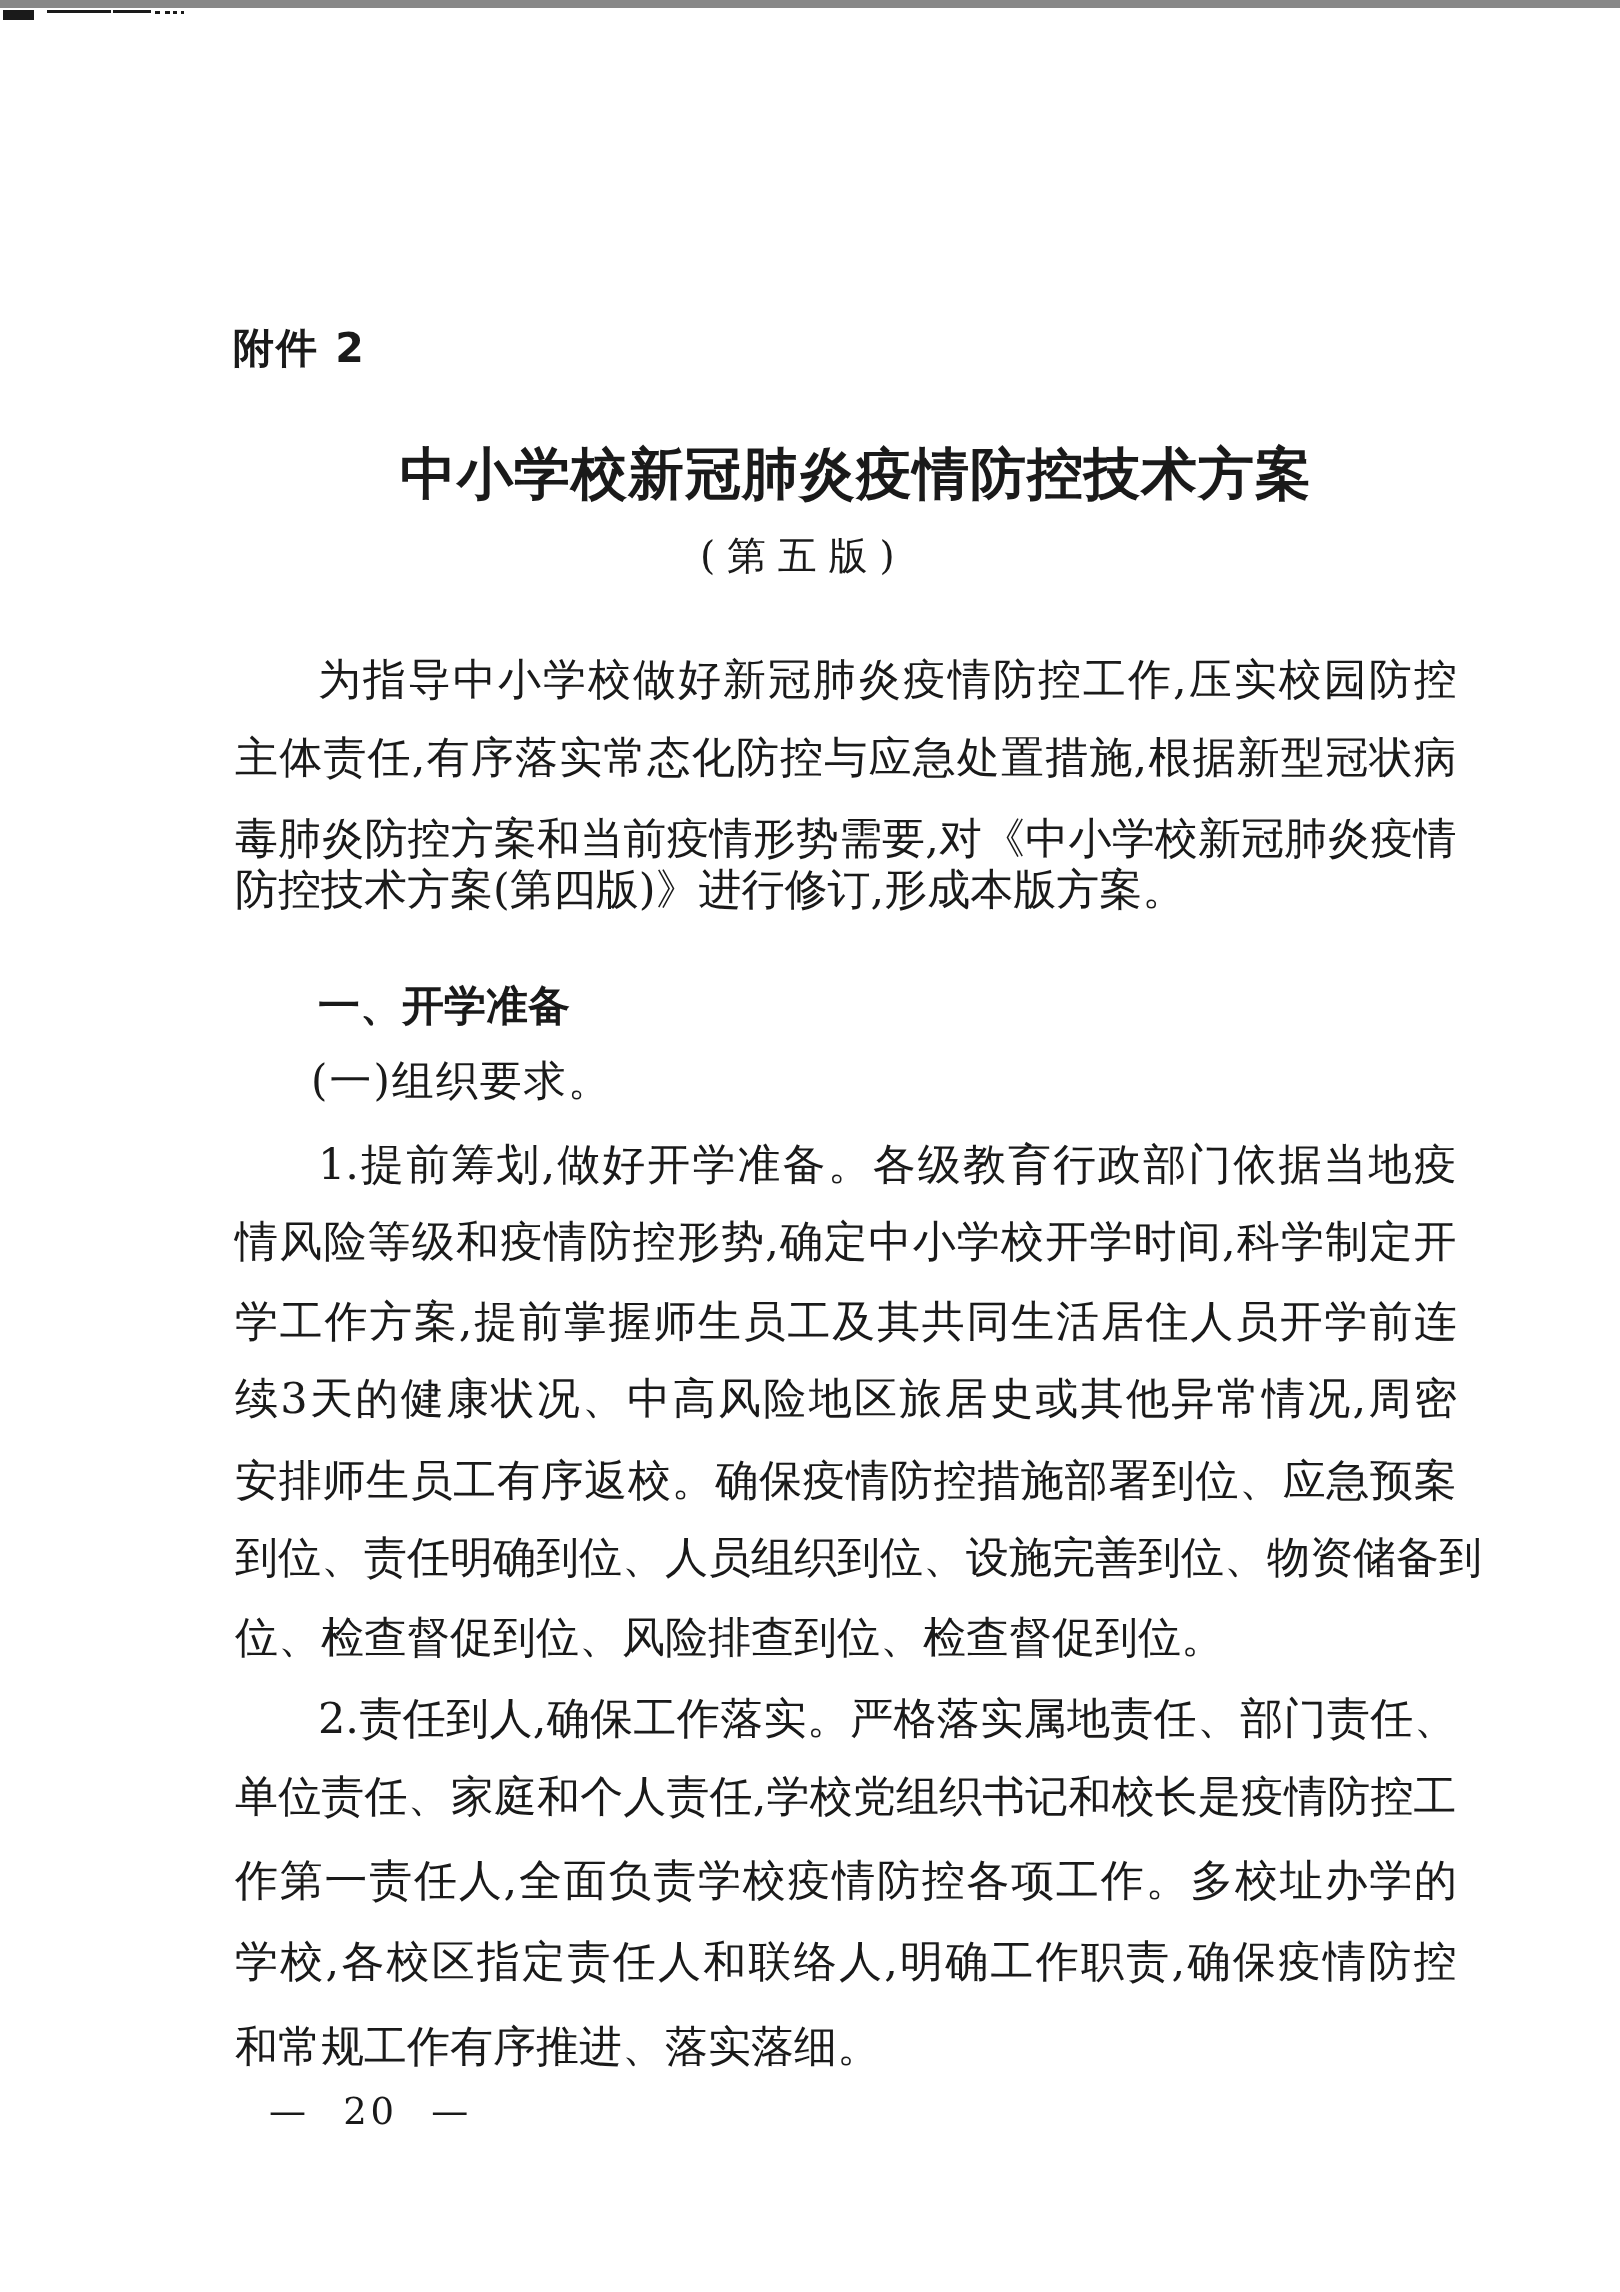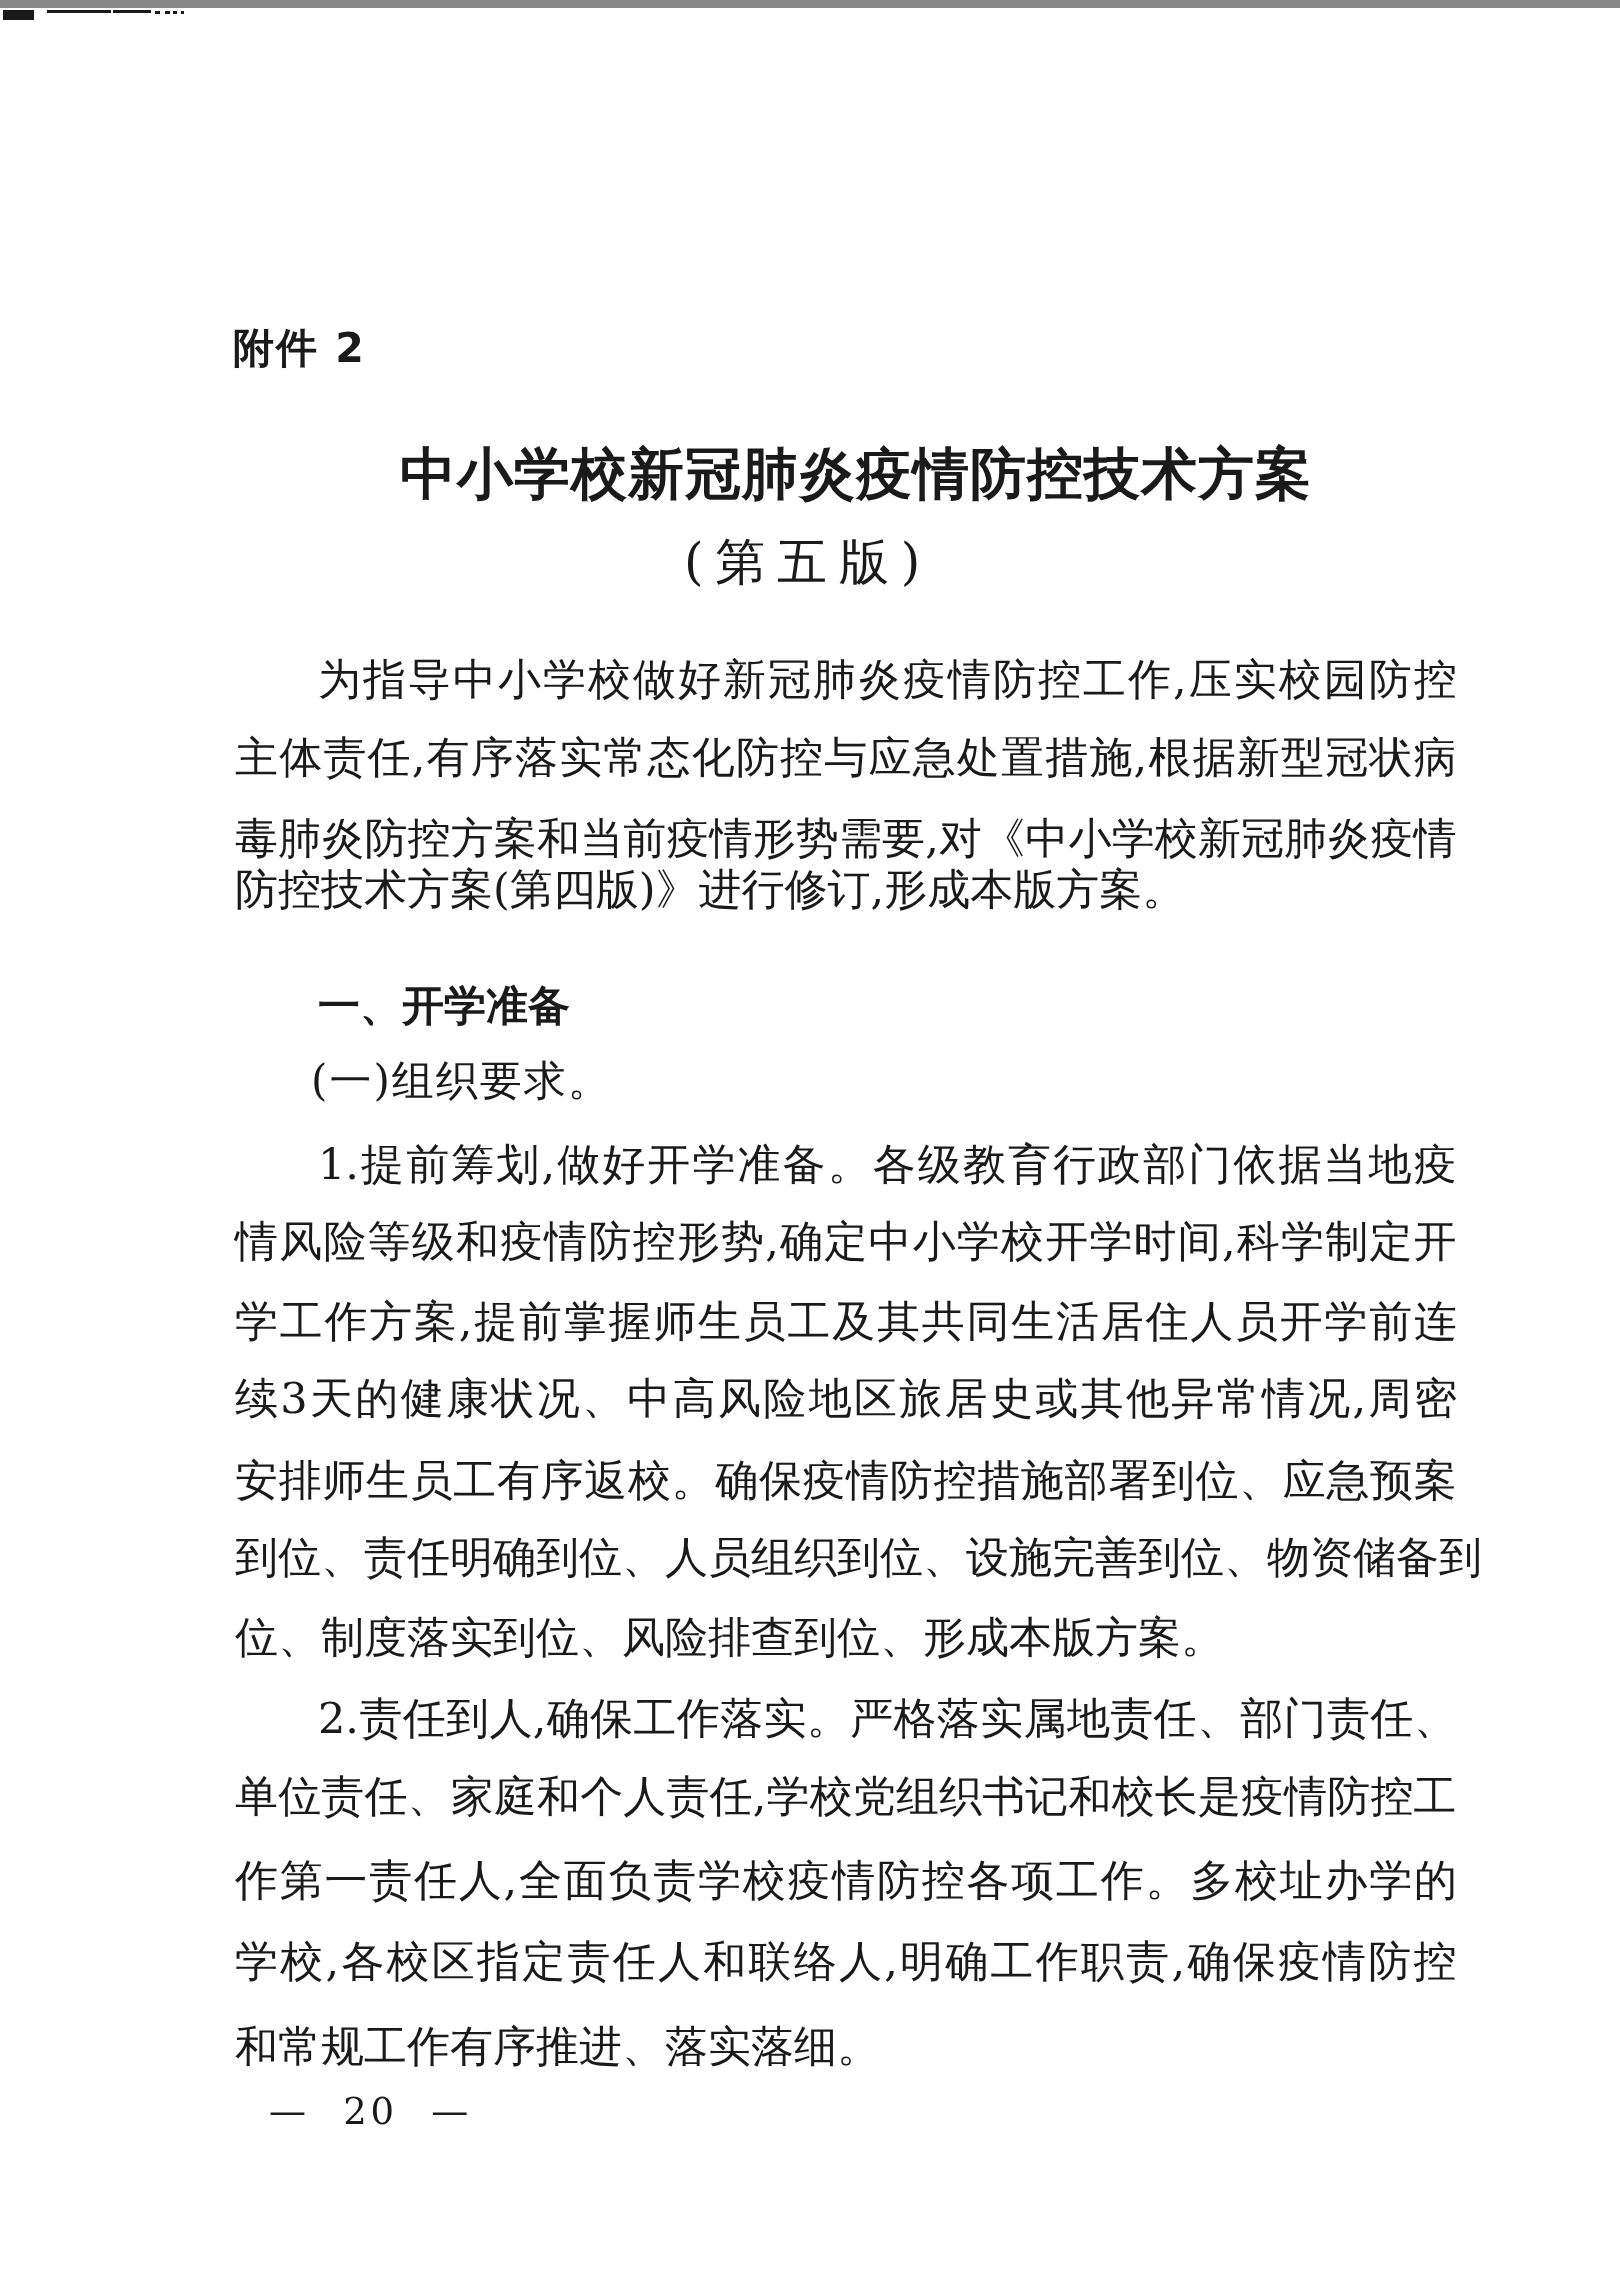--- a/index.html
+++ b/index.html
@@ -24,22 +24,22 @@
     font-family:"DejaVu Sans", sans-serif; font-weight:700;
     font-size:41px; line-height:1.1; letter-spacing:2px;
   }
   .doc-title {
     position:absolute; left:400px; top:435px; width:931px;
     font-family:"DejaVu Sans", sans-serif; font-weight:700;
     font-size:56px; line-height:1.1; letter-spacing:1px;
     white-space:nowrap;
   }
   .doc-subtitle {
-    position:absolute; left:684px; top:527px;
-    font-size:50px; line-height:1.1; letter-spacing:11.8px;
+    position:absolute; left:700px; top:527px;
+    font-size:39px; line-height:1.1; letter-spacing:11.8px;
     white-space:nowrap;
   }
   .line {
     position:absolute; left:235px; width:1222px; box-sizing:border-box;
     font-size:43px; line-height:1.15; white-space:nowrap;
   }
   .line.justify { display:flex; justify-content:space-between; }
   .line.h1 {
     font-family:"DejaVu Sans", sans-serif; font-weight:700; font-size:42px;
   }
@@ -334,21 +334,21 @@
       <span>善</span>
       <span>到</span>
       <span>位</span>
       <span>、</span>
       <span>物</span>
       <span>资</span>
       <span>储</span>
       <span>备</span>
       <span>到</span>
     </div>
-    <div class="line body" style="top: 1605px;">位、制度落实到位、风险排查到位、形成本版方案。</div>
+    <div class="line body" style="top: 1605px;">位、检查督促到位、风险排查到位、检查督促到位。</div>
     <div class="line body justify" style="top: 1686px; padding-left: 83px;">
       <span>2.</span>
       <span>责</span>
       <span>任</span>
       <span>到</span>
       <span>人</span>
       <span>,</span>
       <span>确</span>
       <span>保</span>
       <span>工</span>

